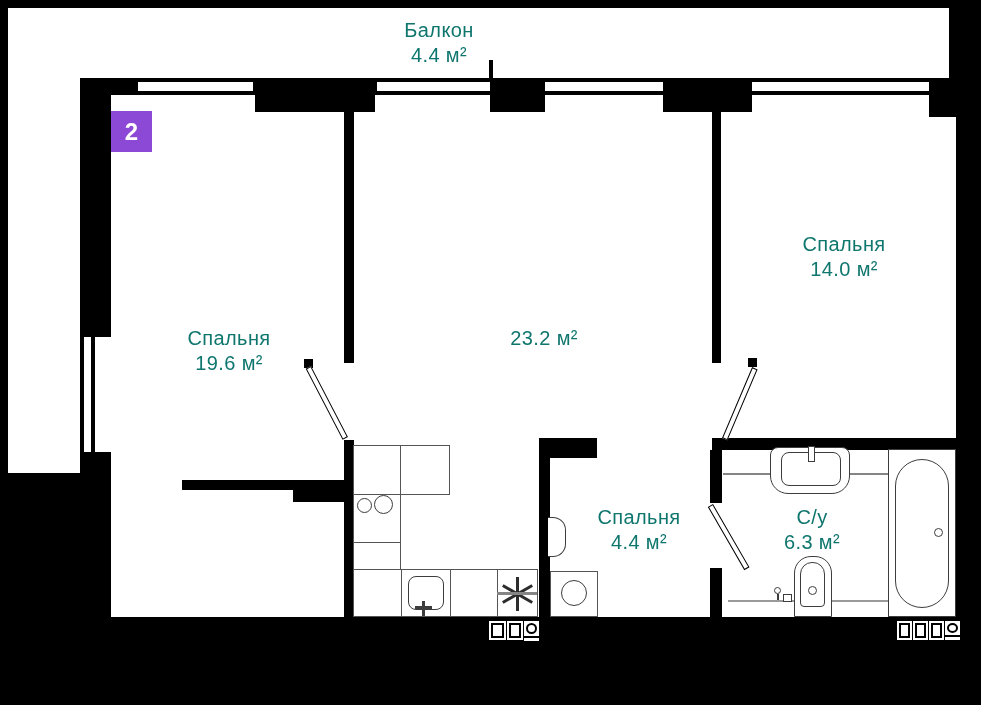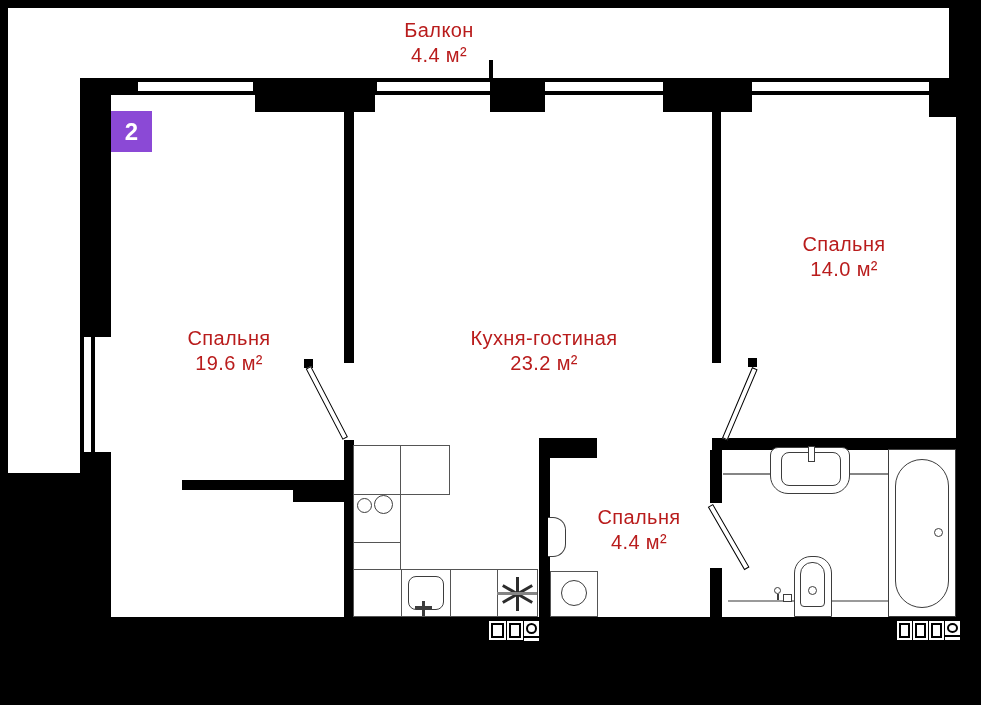--- a/index.html
+++ b/index.html
@@ -7,21 +7,21 @@
         font-family:"Liberation Sans","DejaVu Sans",sans-serif;}
   .b{position:absolute;background:#000;}            
   .winh{position:absolute;background:#fff;}         
   .winv{position:absolute;background:#fff;border-left:4px solid #000;border-right:4px solid #000;box-sizing:border-box;}
   .leaf{position:absolute;height:6px;background:#fff;border:1.5px solid #000;box-sizing:border-box;transform-origin:0 0;}
   .cap{position:absolute;background:#000;}
   .fx{position:absolute;border:1.5px solid #3d3d3d;background:#fff;box-sizing:border-box;}
   .round{border-radius:50%;}
   .ln{position:absolute;background:#858585;}
   .spoke{position:absolute;background:#2c2c2c;transform-origin:50% 50%;}
-  .lbl{position:absolute;transform:translateX(-50%);text-align:center;color:#b91c1c;
+  .lbl{position:absolute;transform:translateX(-50%);text-align:center;color:#0f766e;
        font-size:20px;line-height:25px;letter-spacing:.4px;white-space:nowrap;}
   .badge{position:absolute;left:111px;top:111px;width:41px;height:41px;background:#8B49D6;
          color:#fff;font-size:24px;font-weight:bold;display:flex;align-items:center;justify-content:center;}
   .vent{position:absolute;background:#fff;box-sizing:border-box;padding:2px;}
   .vent .in{width:100%;height:100%;border:2px solid #000;box-sizing:border-box;background:#fff;}
   .vent .inc{width:100%;height:100%;border:2px solid #000;border-radius:50%;box-sizing:border-box;background:#fff;}
 </style>
 </head>
 <body>
 
@@ -132,29 +132,32 @@
 
   <div class="lbl" style="left:439px;top:18px;">
     <span style="display:block">Балкон</span>
     <span style="display:block">4.4 м²</span>
   </div>
   <div class="lbl" style="left:229px;top:326px;">
     <span style="display:block">Спальня</span>
     <span style="display:block">19.6 м²</span>
   </div>
   <div class="lbl" style="left:544px;top:326px;">
-    <span style="display:block">Кухня-гостиная</span>
     <span style="display:block">23.2 м²</span>
   </div>
   <div class="lbl" style="left:844px;top:232px;">
     <span style="display:block">Спальня</span>
     <span style="display:block">14.0 м²</span>
   </div>
   <div class="lbl" style="left:639px;top:505px;">
     <span style="display:block">Спальня</span>
     <span style="display:block">4.4 м²</span>
   </div>
+  <div class="lbl" style="left:812px;top:505px;">
+    <span style="display:block">С/у</span>
+    <span style="display:block">6.3 м²</span>
+  </div>
 
   <div class="badge" style="background: rgb(139, 73, 214);">
     <span>2</span>
   </div>
 
 </div>
 
 </body></html>

